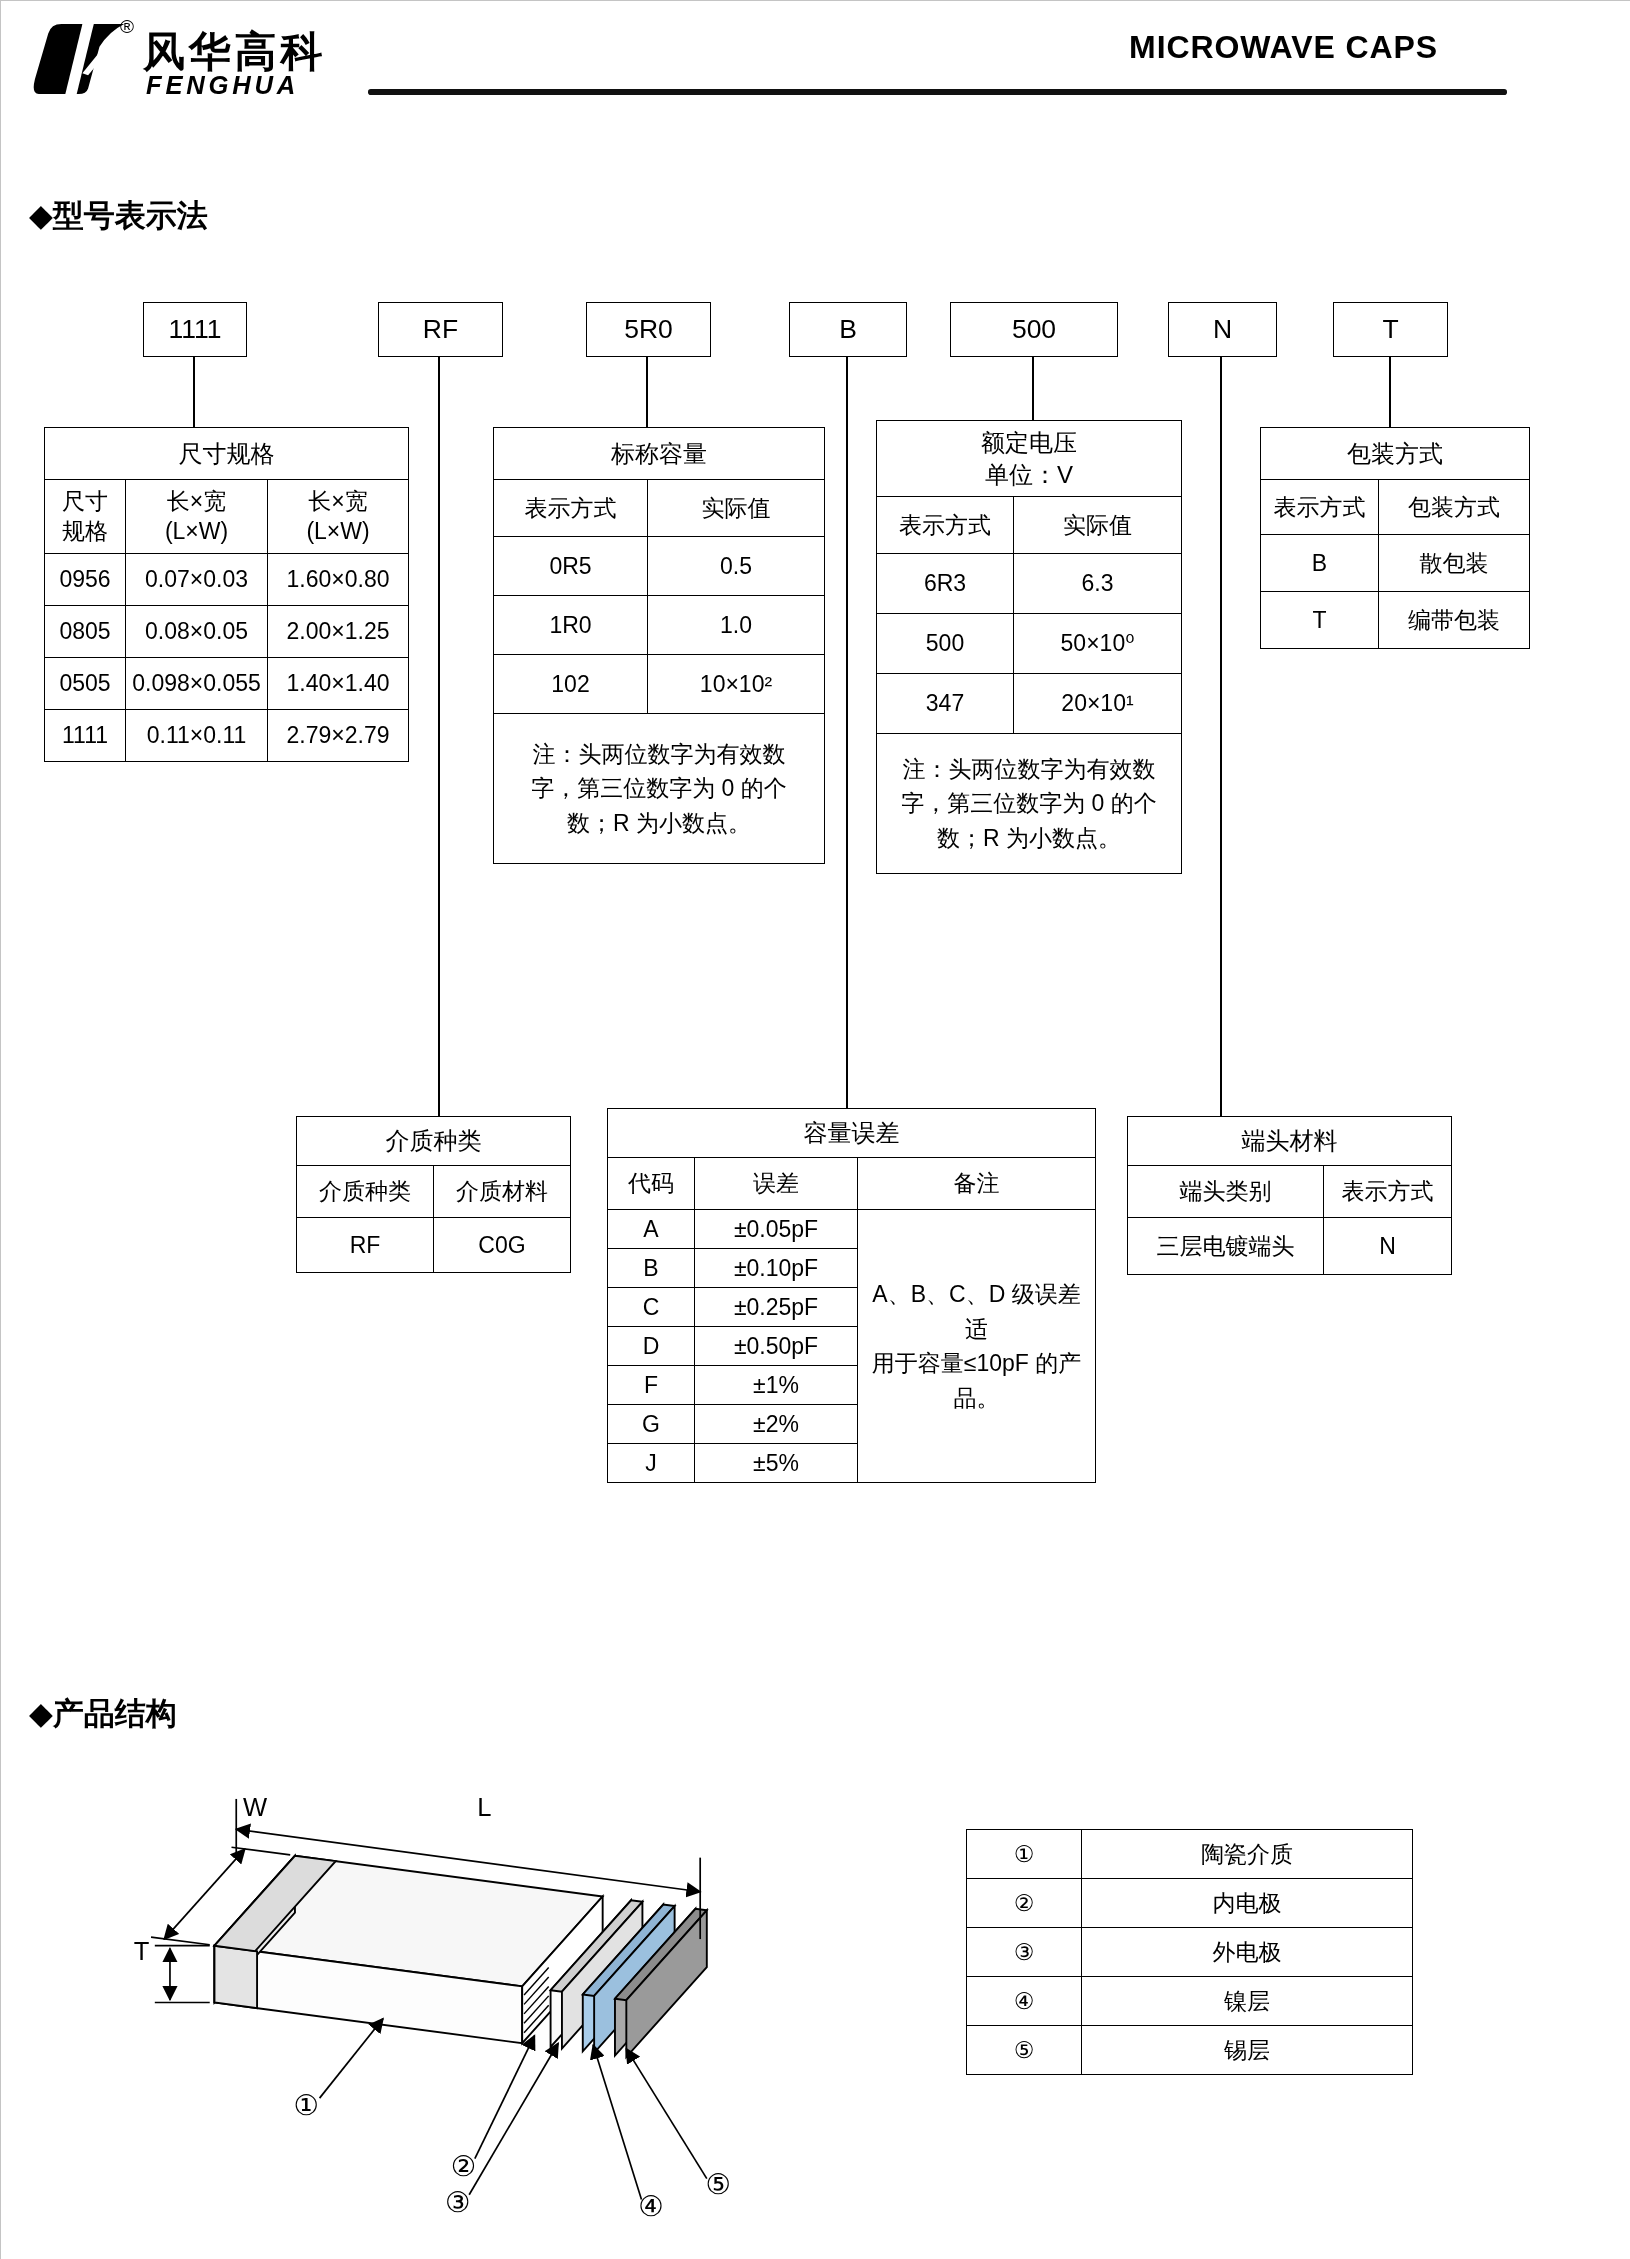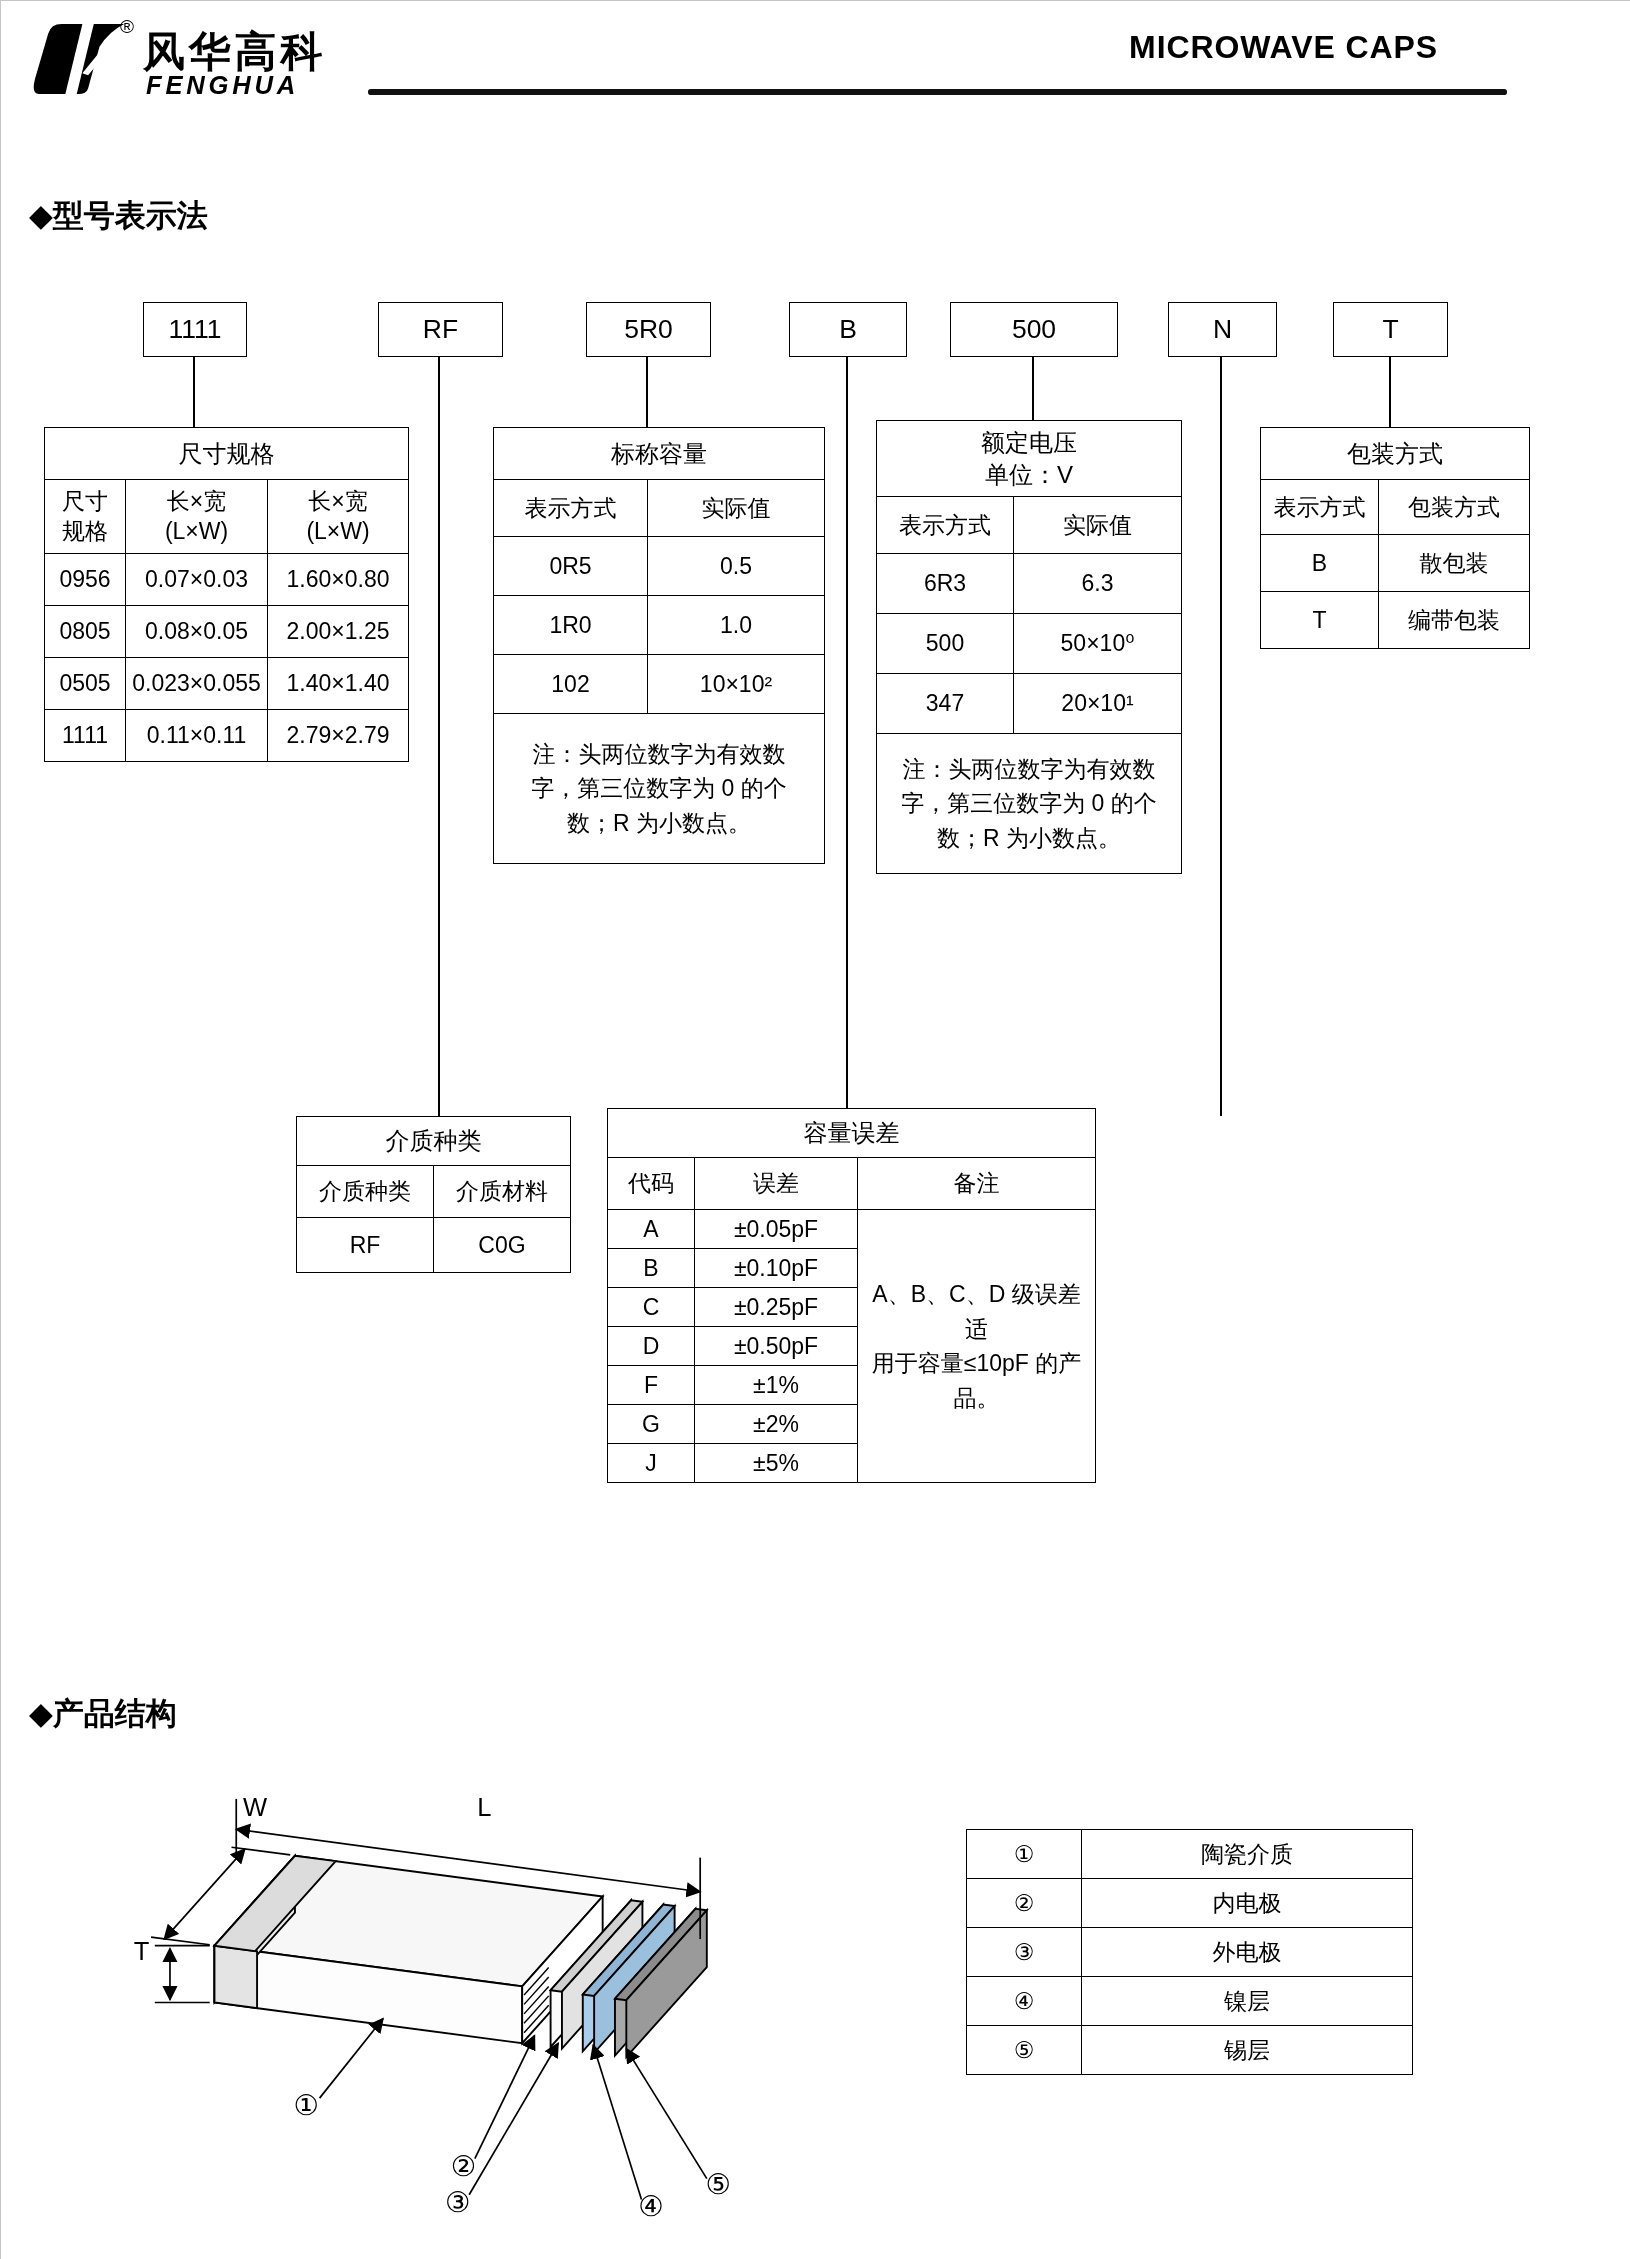--- a/index.html
+++ b/index.html
@@ -90,21 +90,21 @@
         <td>0.07×0.03</td>
         <td>1.60×0.80</td>
       </tr>
       <tr style="height:52px">
         <td>0805</td>
         <td>0.08×0.05</td>
         <td>2.00×1.25</td>
       </tr>
       <tr style="height:52px">
         <td>0505</td>
-        <td>0.023×0.055</td>
+        <td>0.098×0.055</td>
         <td>1.40×1.40</td>
       </tr>
       <tr style="height:52px">
         <td>1111</td>
         <td>0.11×0.11</td>
         <td>2.79×2.79</td>
       </tr>
     </tbody>
   </table>
 
@@ -261,20 +261,39 @@
         <td>G</td>
         <td>±2%</td>
       </tr>
       <tr style="height:39px">
         <td>J</td>
         <td>±5%</td>
       </tr>
     </tbody>
   </table>
 
+  <table class="t" style="left:1126px;top:1115px;width:324px">
+    <colgroup>
+        <col style="width:196px">
+        <col style="width:128px">
+      </colgroup>
+    <tbody>
+      <tr style="height:49px">
+        <td colspan="2" class="title">端头材料</td>
+      </tr>
+      <tr style="height:52px">
+        <td>端头类别</td>
+        <td>表示方式</td>
+      </tr>
+      <tr style="height:57px">
+        <td>三层电镀端头</td>
+        <td>N</td>
+      </tr>
+    </tbody>
+  </table>
 
   <div class="sec-title" style="left:28px;top:1692px">◆产品结构</div>
 
   <svg class="abs" style="left:114px;top:1779px" width="625" height="445" viewBox="0 0 660 470">
     <defs>
       <marker id="arr" viewBox="0 0 10 10" refX="9" refY="5" markerWidth="9" markerHeight="9" orient="auto-start-reverse">
         <path d="M0 0 L10 5 L0 10 z" fill="#000"></path>
       </marker>
     </defs>
 

